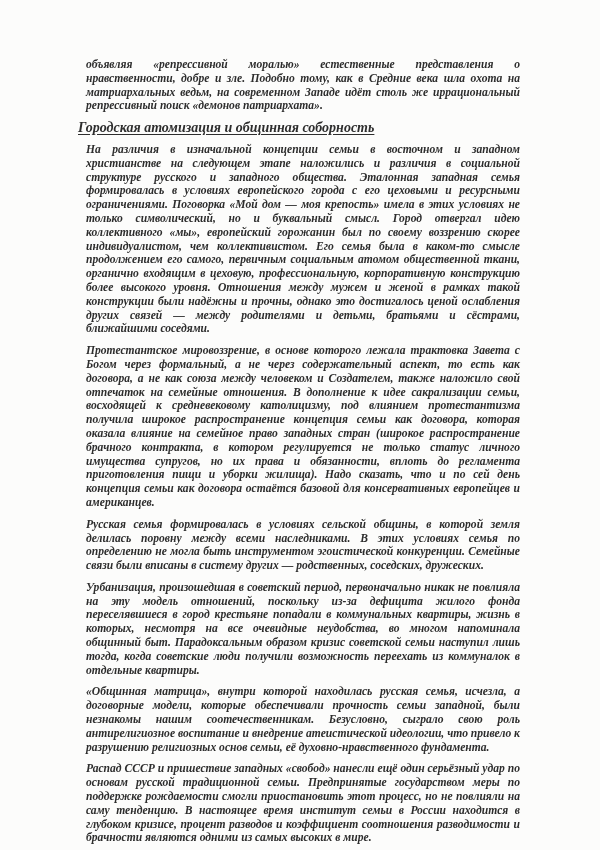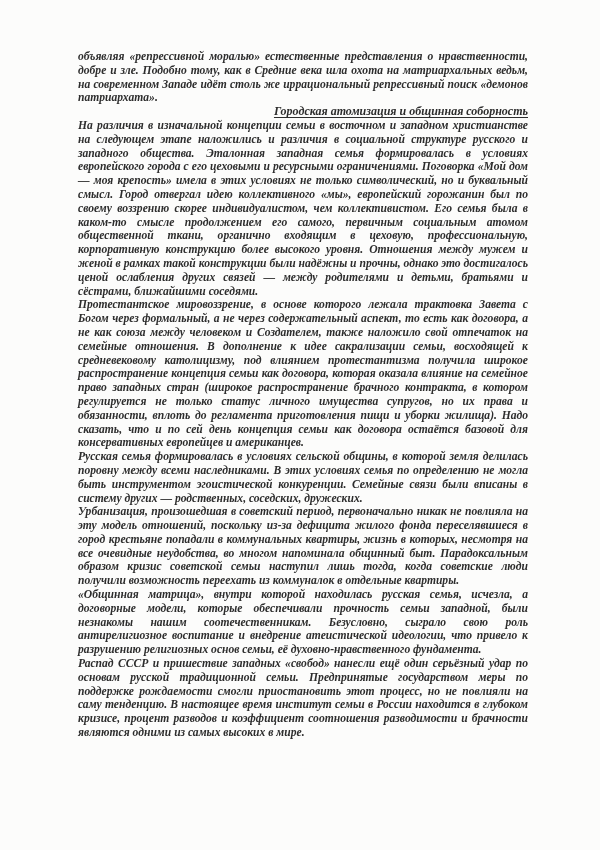--- a/index.html
+++ b/index.html
@@ -20,33 +20,33 @@
     padding: 50px 72px 30px 78px;
     font-family: "Liberation Serif", "DejaVu Serif", serif;
     font-style: italic;
     font-weight: bold;
     font-size: 11.6px;
     line-height: 13.8px;
     color: #2d2d2d;
     text-align: justify;
   }
   .para {
-    margin: 0;
+    margin: 8px;
     text-align: justify;
     text-justify: inter-word;
   }
   .heading {
     margin: 0;
-    font-size: 12px;
+    font-size: 14px;
     line-height: 13.8px;
     font-weight: bold;
     font-style: italic;
     text-decoration: underline;
     text-underline-offset: 2px;
-    text-align: right;
+    text-align: left;
   }
 </style>
 </head>
 <body>
 
 <div class="page">
   <p class="para">объявляя «репрессивной моралью» естественные представления о нравственности, добре и зле. Подобно тому, как в Средние века шла охота на матриархальных ведьм, на современном Западе идёт столь же иррациональный репрессивный поиск «демонов патриархата».</p>
 
   <h2 class="heading">Городская атомизация и общинная соборность</h2>
 

